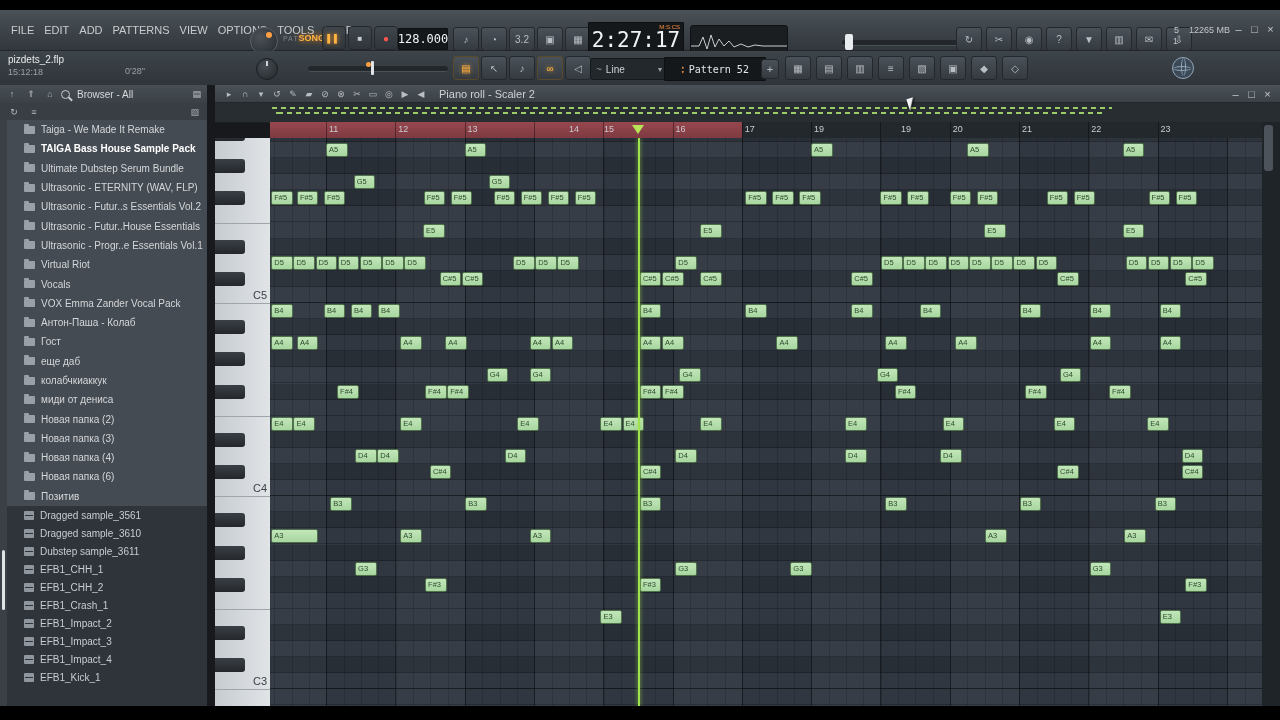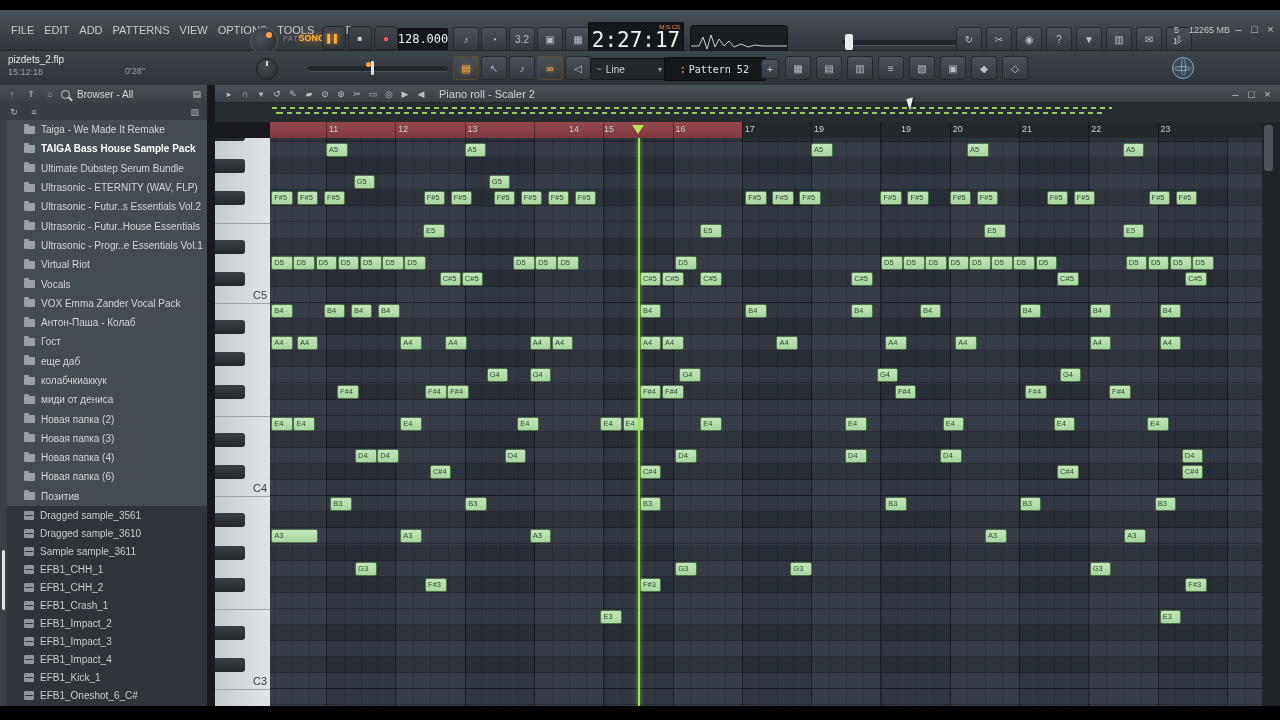--- a/index.html
+++ b/index.html
@@ -367,21 +367,21 @@
           <div class="bitem">
             <div class="sico"></div>
             <div class="blabel">Dragged sample_3561</div>
           </div>
           <div class="bitem">
             <div class="sico"></div>
             <div class="blabel">Dragged sample_3610</div>
           </div>
           <div class="bitem">
             <div class="sico"></div>
-            <div class="blabel">Sample sample_3611</div>
+            <div class="blabel">Dubstep sample_3611</div>
           </div>
           <div class="bitem">
             <div class="sico"></div>
             <div class="blabel">EFB1_CHH_1</div>
           </div>
           <div class="bitem">
             <div class="sico"></div>
             <div class="blabel">EFB1_CHH_2</div>
           </div>
           <div class="bitem">
@@ -396,24 +396,20 @@
             <div class="sico"></div>
             <div class="blabel">EFB1_Impact_3</div>
           </div>
           <div class="bitem">
             <div class="sico"></div>
             <div class="blabel">EFB1_Impact_4</div>
           </div>
           <div class="bitem">
             <div class="sico"></div>
             <div class="blabel">EFB1_Kick_1</div>
-          </div>
-          <div class="bitem">
-            <div class="sico"></div>
-            <div class="blabel">EFB1_Oneshot_6_C#</div>
           </div>
         </div>
       <div id="bscroll">
         <div id="bscroll-thumb"></div>
       </div>
     </div>
     <div id="gap-col" class="abs"></div>
 
     <div id="pr-title" class="abs">
       <span style="display:flex;">

